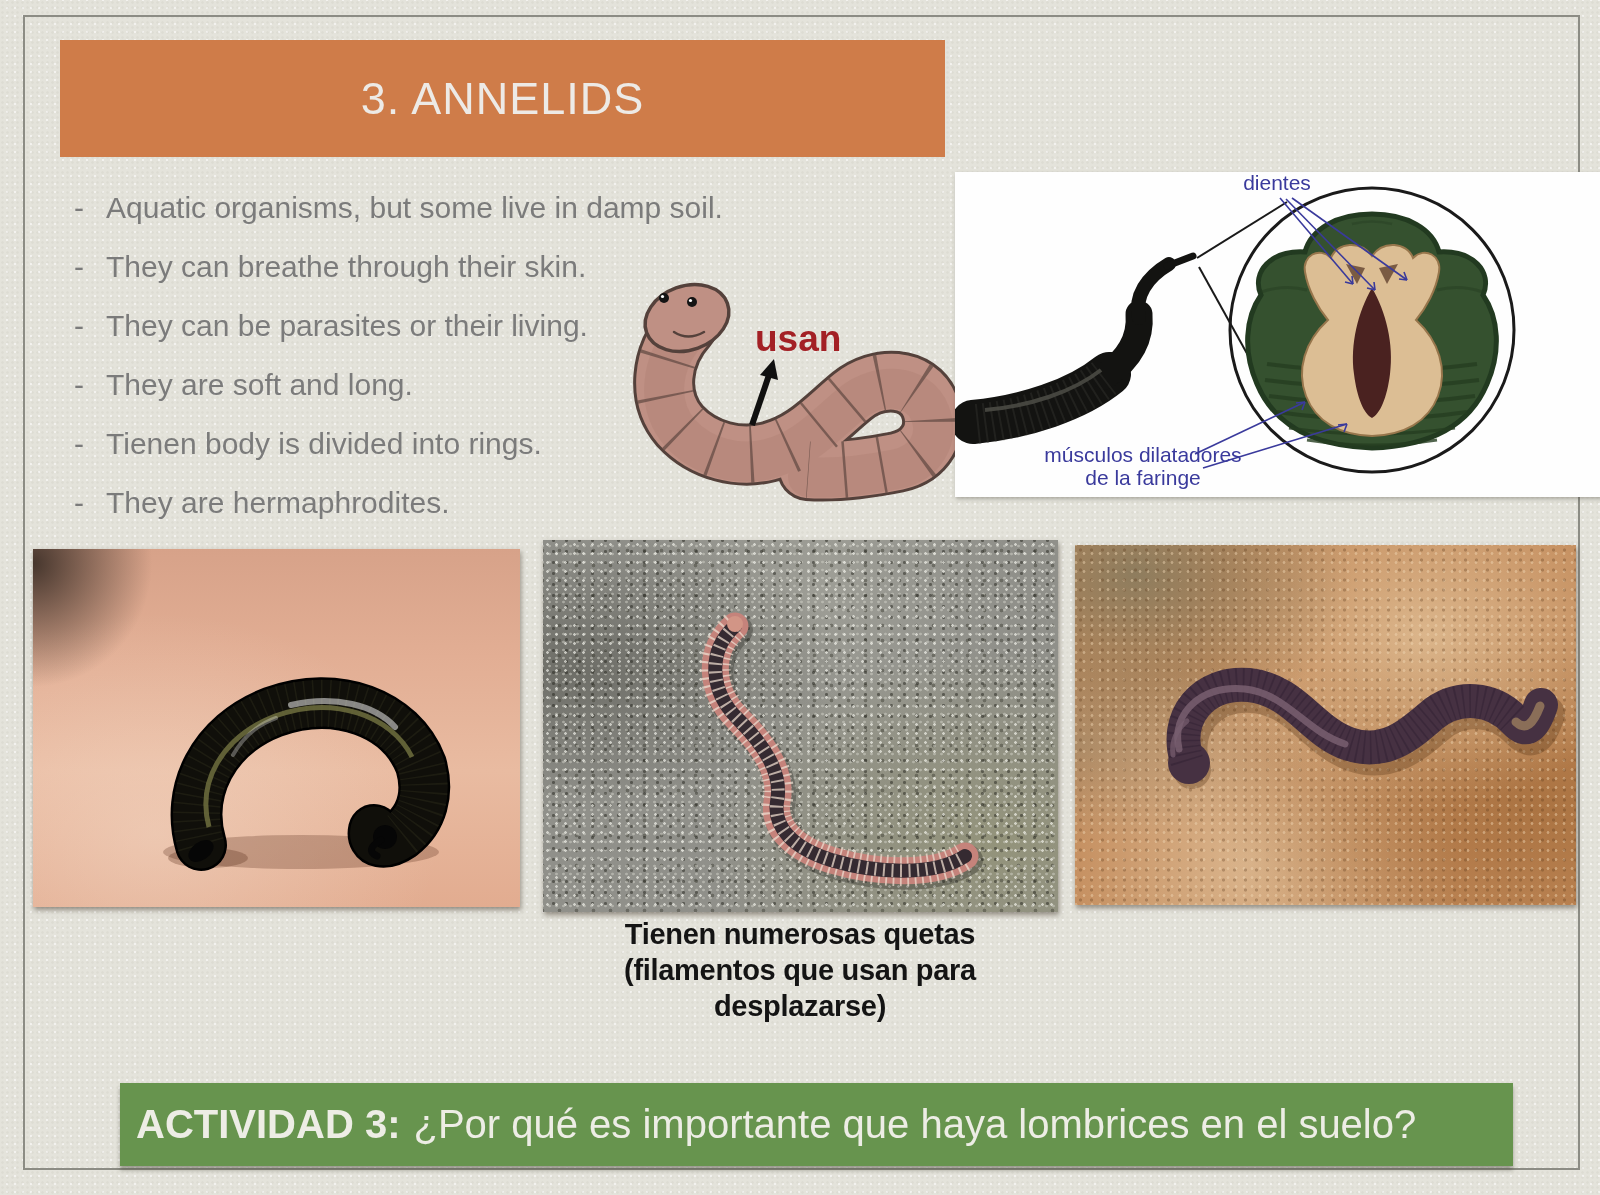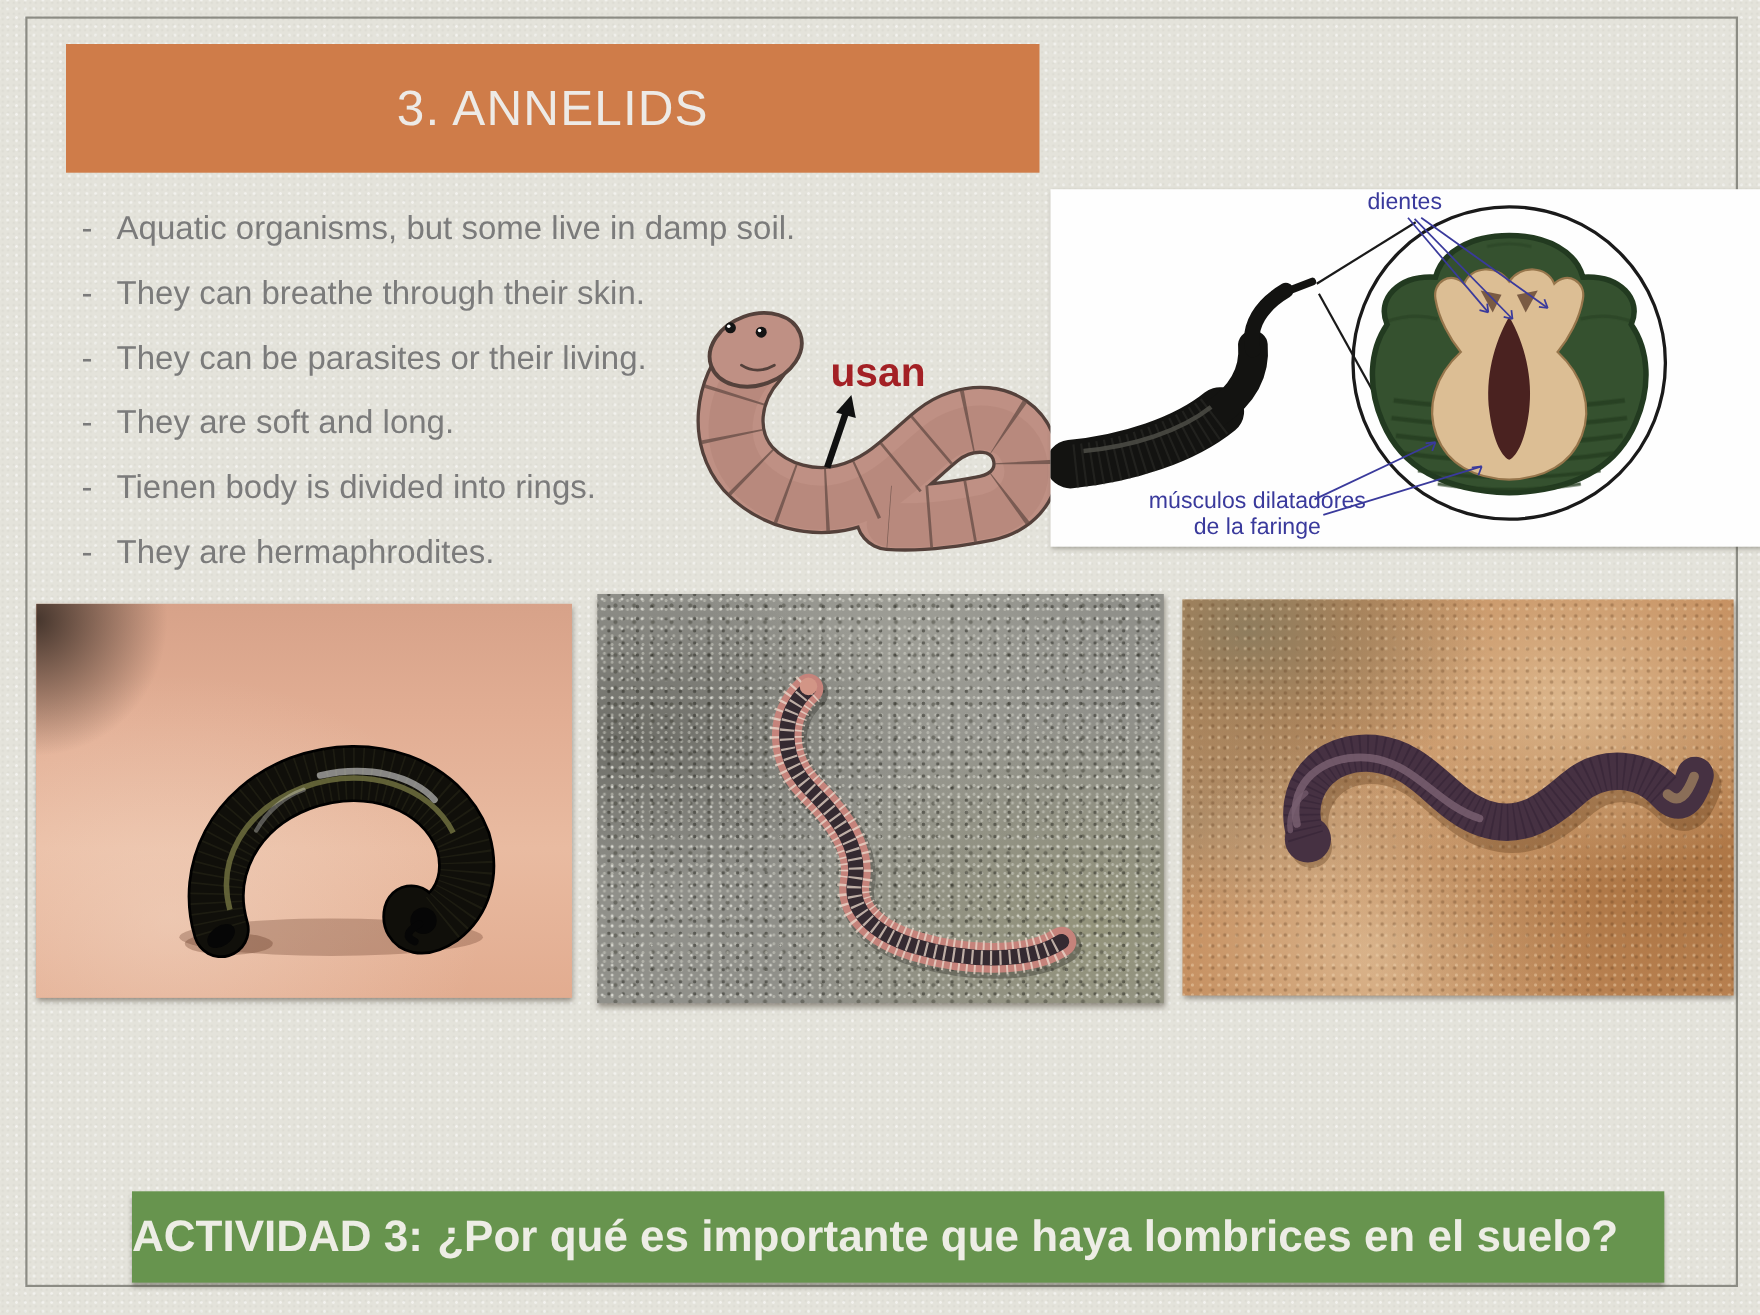--- a/index.html
+++ b/index.html
@@ -95,24 +95,24 @@
     margin:8px 0 0 0;font-size:48px;line-height:58px;
     color:#5D91B4;letter-spacing:-1px;font-weight:bold;
   }
   .card p{
     margin:4px 0 0 0;font-size:29px;line-height:36px;
     font-weight:bold;color:#141414;letter-spacing:-0.3px;
   }
   .activity{
     position:absolute;left:120px;top:1083px;width:1393px;height:83px;
     background:#67944E;box-shadow:0 4px 4px rgba(70,70,55,.45);
-    display:flex;align-items:center;box-sizing:border-box;
+    display:flex;align-items:center;padding-left:16px;box-sizing:border-box;
     color:#EDEDE5;font-size:40px;white-space:nowrap;
   }
-  .activity .q{margin-left:13px;font-weight:bold;}
+  .activity .q{margin-left:13px;font-weight:normal;}
 </style>
 </head>
 <body>
 
 <div id="slide">
 
   <div class="frame"></div>
 
   <header class="titlebar">
     <h1>3. ANNELIDS</h1>
@@ -248,20 +248,21 @@
       <path d="M112,216 C98,172 128,136 174,140 C220,145 236,186 274,199 C310,211 334,190 356,171 C382,149 418,152 440,176 C452,189 459,181 466,160" fill="none" stroke="#463142" stroke-width="34" stroke-linecap="round"></path>
       <circle cx="114" cy="218" r="21" fill="#463142"></circle>
       <path d="M112,216 C98,172 128,136 174,140 C220,145 236,186 274,199 C310,211 334,190 356,171 C382,149 418,152 440,176" fill="none" stroke="#2F2030" stroke-width="33" stroke-dasharray="1.6 5" opacity=".45"></path>
       <path d="M104,204 C96,168 126,140 170,144 C212,149 230,186 270,199" fill="none" stroke="#795F70" stroke-width="7" opacity=".85" stroke-linecap="round"></path>
       <path d="M98,210 C96,196 102,184 112,176" fill="none" stroke="#795F70" stroke-width="5" opacity=".7" stroke-linecap="round"></path>
       <path d="M441,177 C451,186 458,179 465,161" fill="none" stroke="#8A6E58" stroke-width="9" stroke-linecap="round"></path>
     </svg>
   </figure>
 
   <div class="card card-2">
+    <p>Tienen numerosas quetas (filamentos que usan para desplazarse)</p>
   </div>
 
   <div class="activity">
     <strong>ACTIVIDAD 3:</strong>
     <span class="q">¿Por qué es importante que haya lombrices en el suelo?</span>
   </div>
 
 </div>
 
 </body></html>

